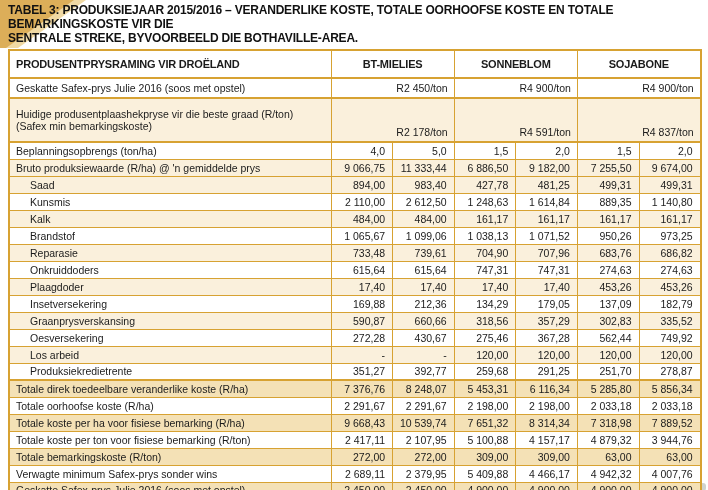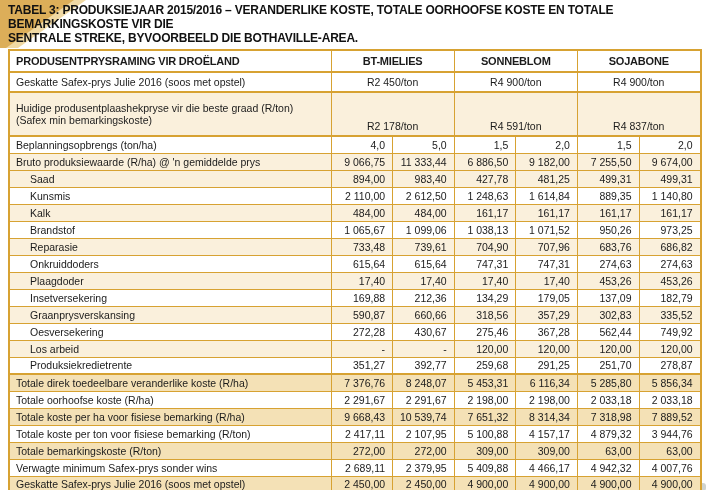--- a/index.html
+++ b/index.html
@@ -53,34 +53,34 @@
     border:1px solid var(--gold);
     font-size:10.5px;
     line-height:12px;
     padding:1px 6px;
     color:var(--ink);
     vertical-align:middle;
     overflow:hidden;
     white-space:nowrap;
   }
   thead th{
-    height:22px;
+    height:28px;
     font-size:11px;
     letter-spacing:-0.2px;
     border-bottom-width:2px;
   }
   thead th.lbl{text-align:left;}
   thead th.crop{text-align:center;margin-top:48px;}
   tr.r{height:17px;margin-top:40px;}
   tr.r-price{height:20px;}
   tr.r-tall{height:44px;}
   td.lbl{text-align:left;}
   td.lbl.ind{padding-left:20px;}
   td.val{text-align:right;padding-right:7px;}
-  td.val.ctr{text-align:center;padding-right:6px;}
+  td.val.ctr{text-align:right;padding-right:6px;}
   tr.bold td{font-weight:normal;}
   tr.sep td{border-top-width:2px;}
   tr.sepb td{border-bottom-width:2px;}
   .bg-white td{background:#ffffff;}
   .bg-cream td{background:var(--cream);}
   .bg-tan td{background:var(--tan);}
   td.vbottom{vertical-align:bottom;padding-bottom:3px;}
   .lbl2{display:block;}
   .corner-mark{
     position:absolute;right:2px;bottom:-1px;width:46px;height:8px;

